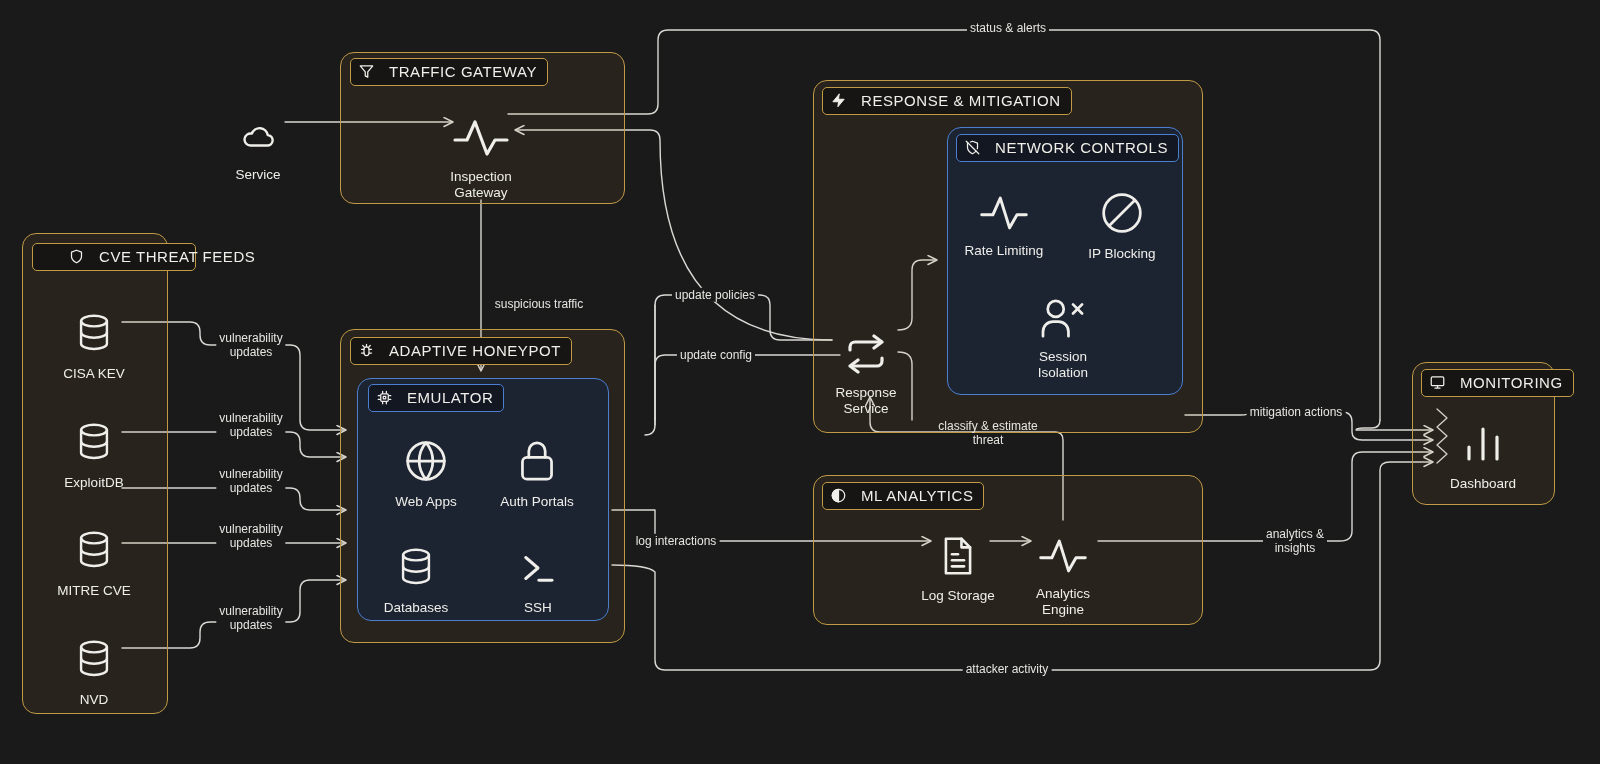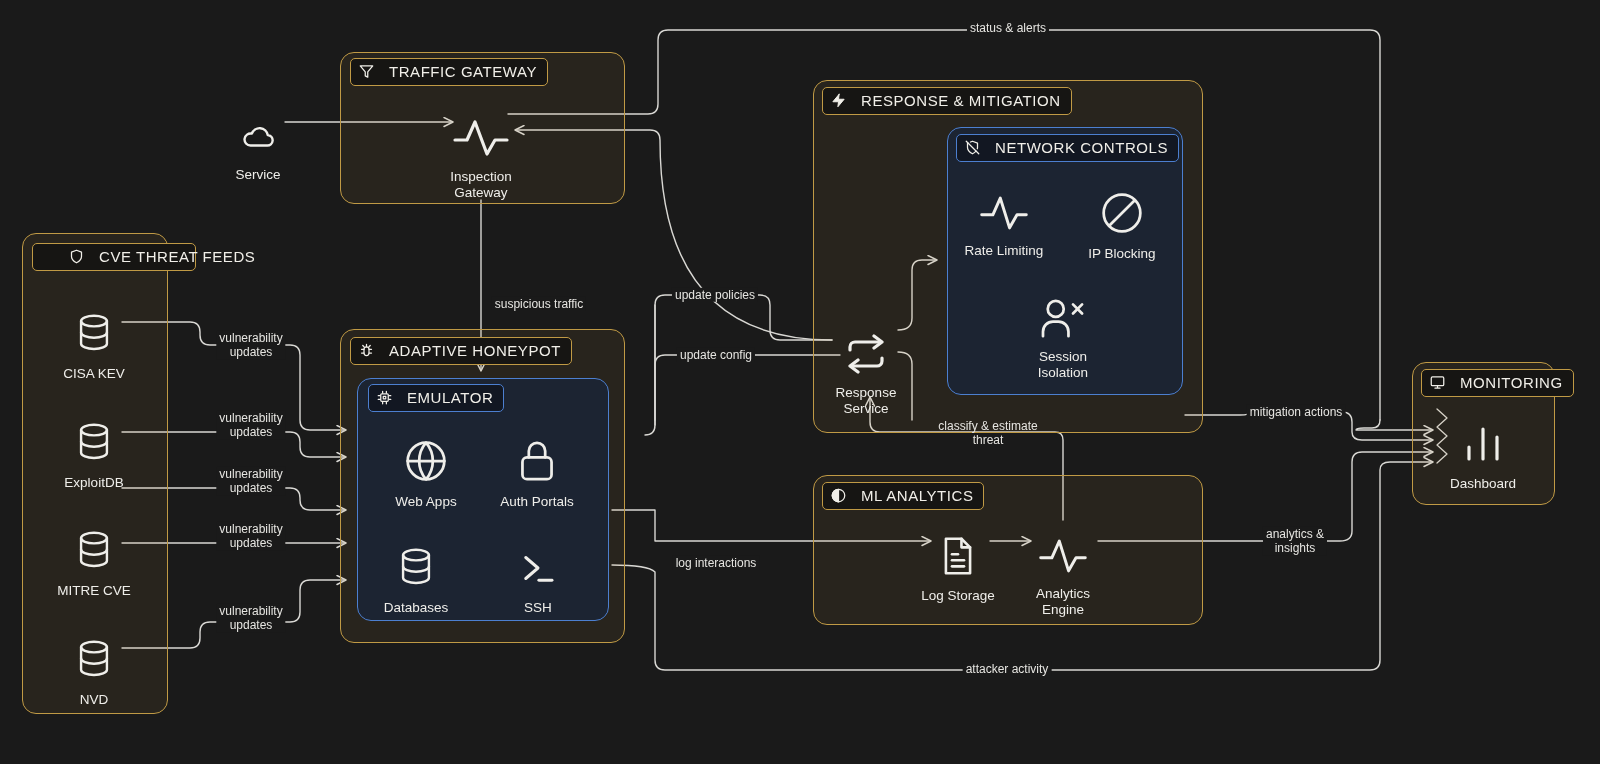--- a/index.html
+++ b/index.html
@@ -383,21 +383,21 @@
 updates</div>
   <div class="elabel" style="left:251px;top:481px;">vulnerability
 updates</div>
   <div class="elabel" style="left:251px;top:536px;">vulnerability
 updates</div>
   <div class="elabel" style="left:251px;top:618px;">vulnerability
 updates</div>
   <div class="elabel" style="left:511px;top:304px;margin-left:28px;">suspicious traffic</div>
   <div class="elabel" style="left:715px;top:295px;">update policies</div>
   <div class="elabel" style="left:716px;top:355px;">update config</div>
-  <div class="elabel" style="left:716px;top:541px;margin-top:22px;">log interactions</div>
+  <div class="elabel" style="left:676px;top:541px;">log interactions</div>
   <div class="elabel ontan" style="left:963px;top:433px;">classify &amp; estimate
 threat</div>
   <div class="elabel" style="left:1296px;top:412px;">mitigation actions</div>
   <div class="elabel" style="left:1295px;top:541px;">analytics &amp;
 insights</div>
   <div class="elabel" style="left:1007px;top:669px;">attacker activity</div>
 
 </div>
 
 </body></html>

